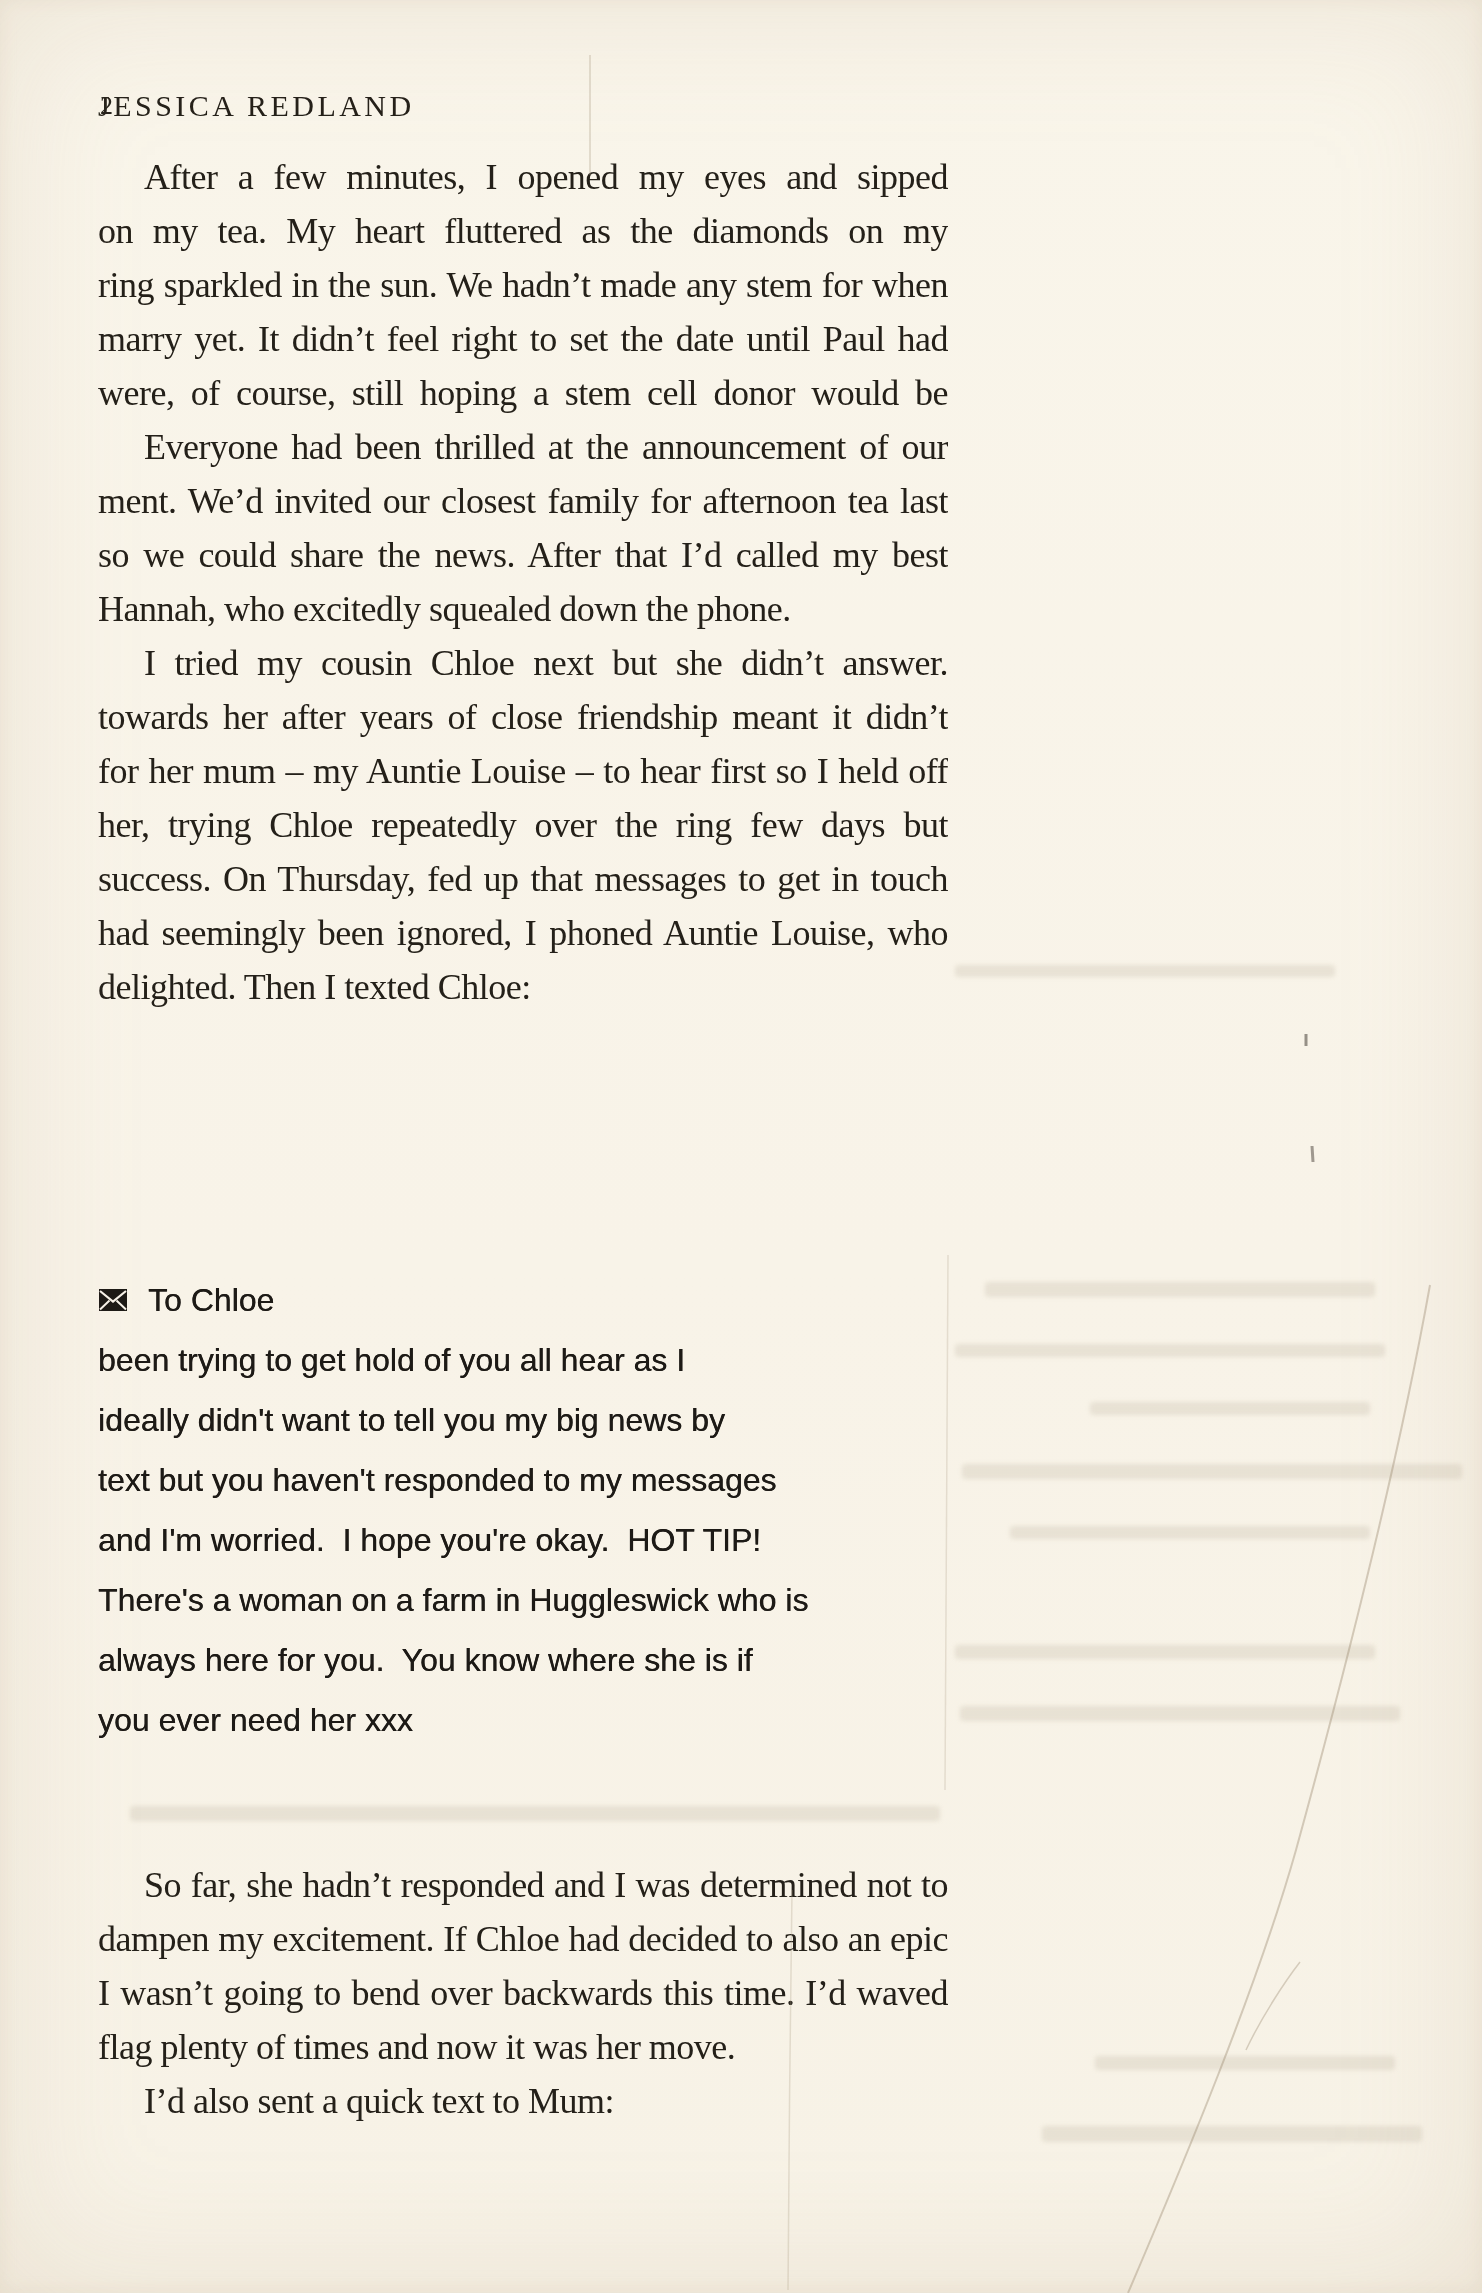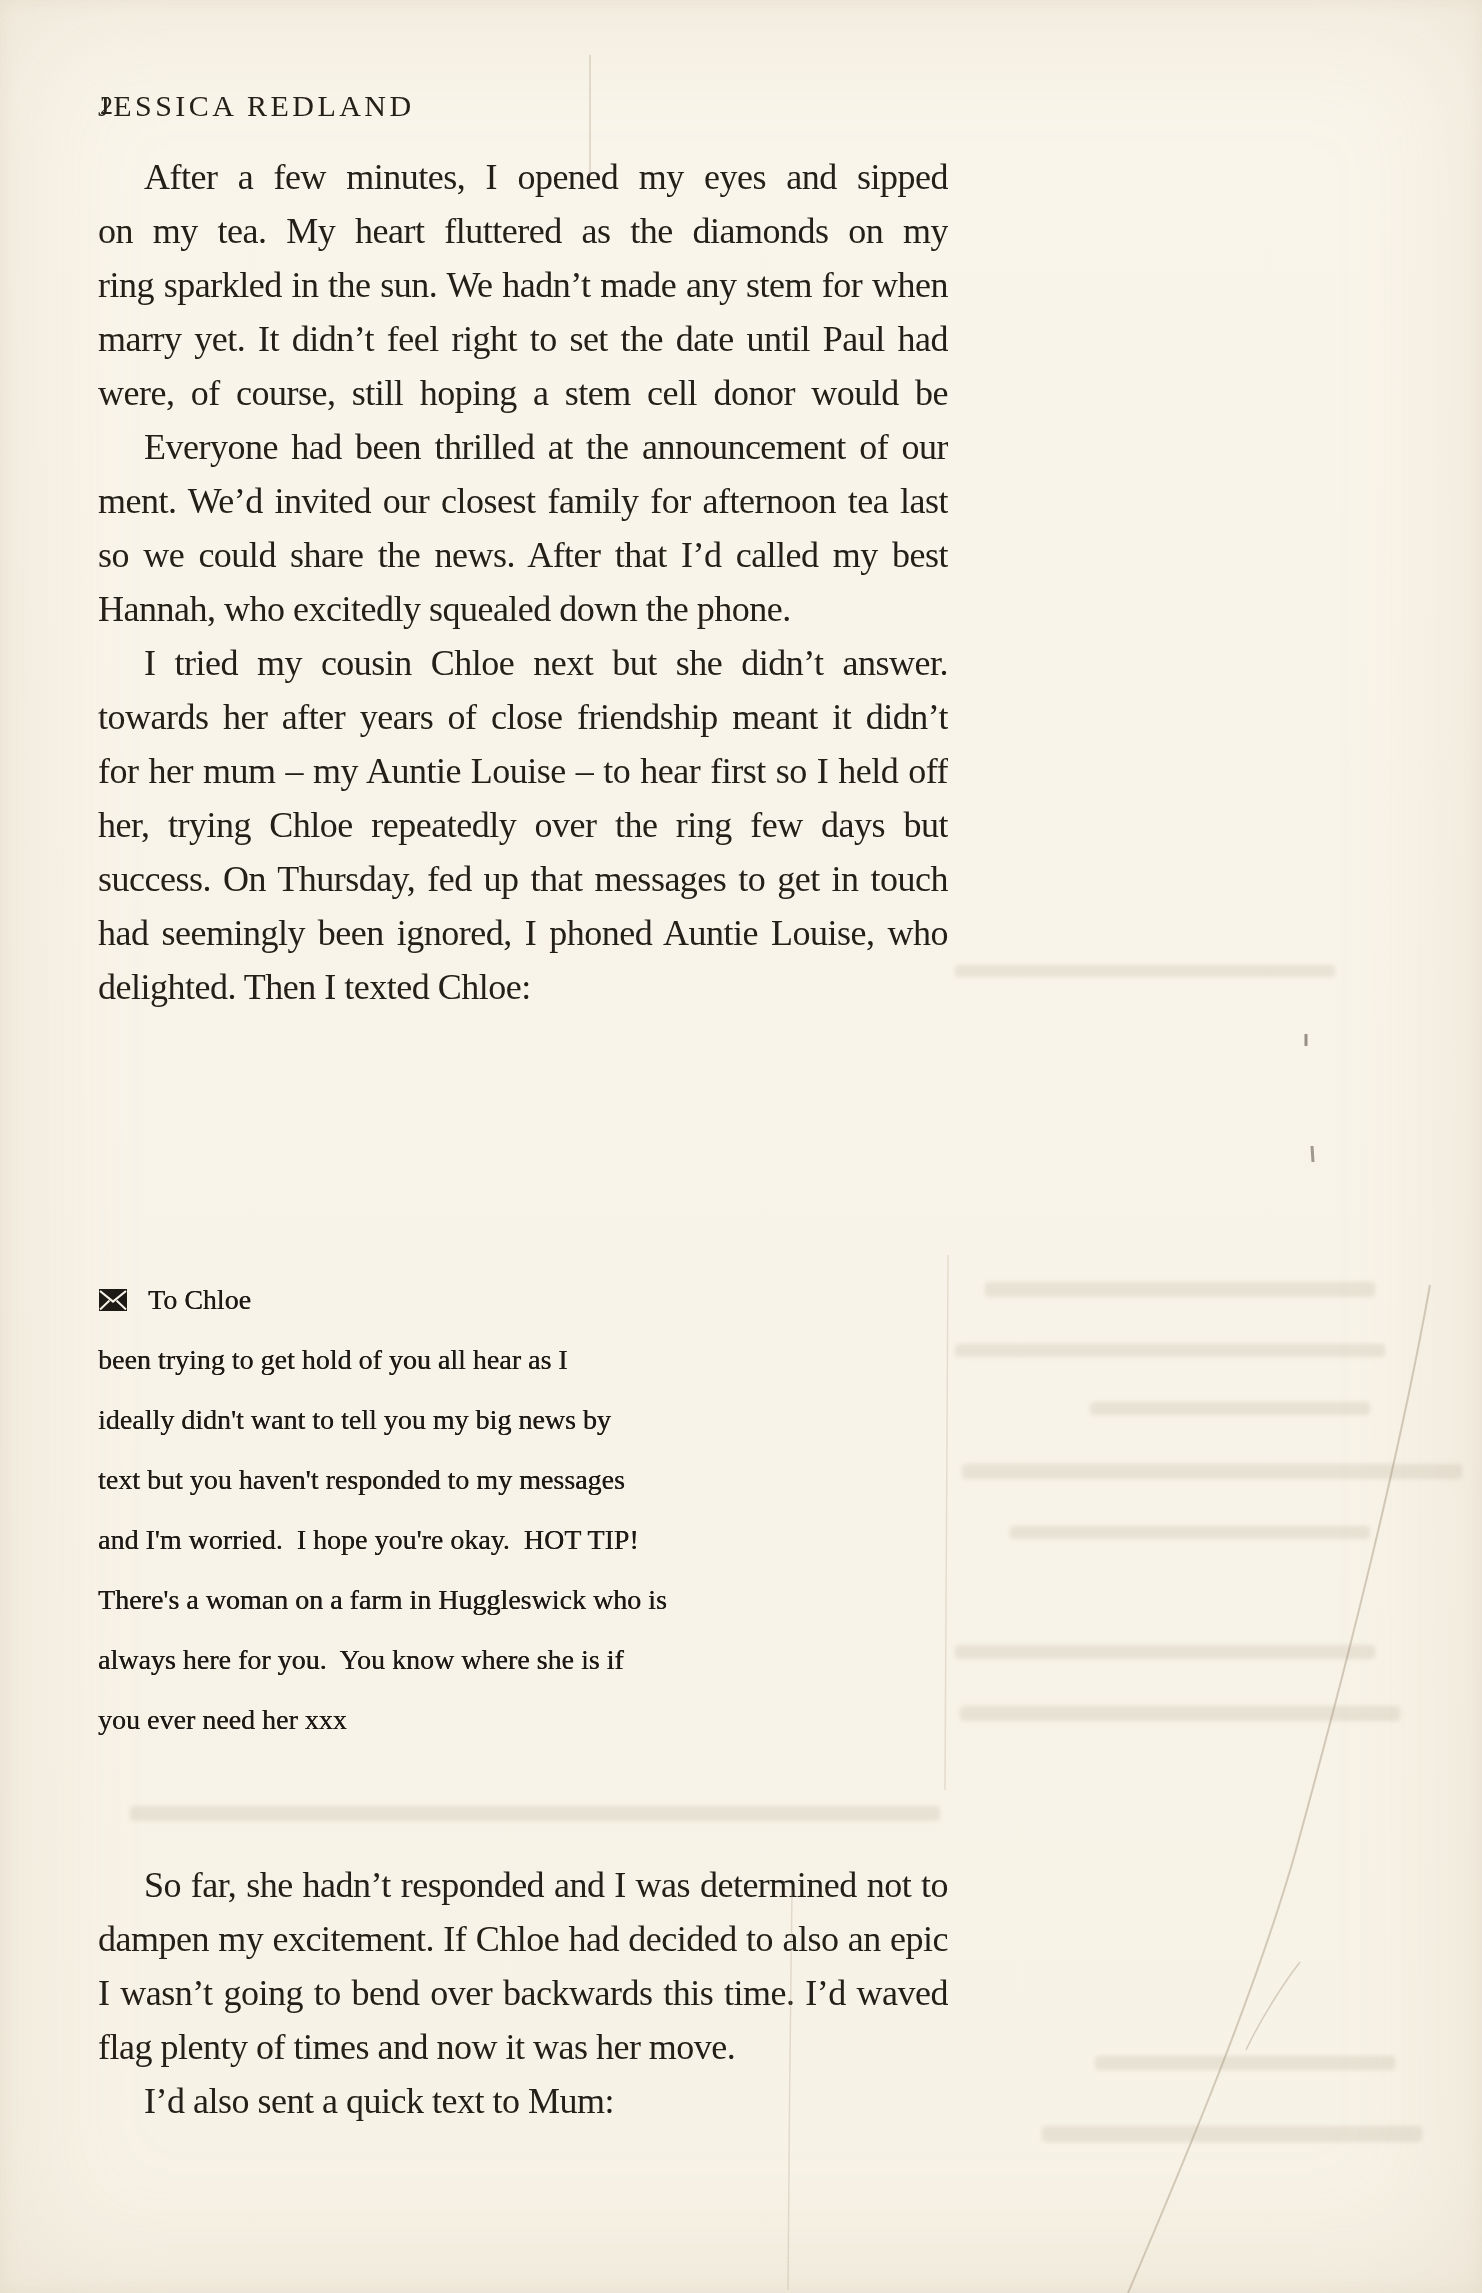--- a/index.html
+++ b/index.html
@@ -30,22 +30,22 @@
   .block1{top:150px;}
   .block2{top:1858px;}
   .jline{
     height:54px;line-height:54px;overflow:hidden;
     text-align:justify;text-align-last:justify;
   }
   .jline.last{text-align-last:auto;}
   .jline.indent{text-indent:46px;}
   .msg{
     position:absolute;left:98px;top:1270px;width:1000px;
-    font-family:Liberation Serif, serif;
-    font-size:28px;color:#1d1a16;
+    font-family:Liberation Sans, sans-serif;
+    font-size:32px;color:#1d1a16;
     text-shadow:0.3px 0 0 currentColor;
   }
   .msg-head{display:flex;align-items:center;gap:20px;height:60px;}
   .msg-head .envl{display:flex;align-items:center;}
   .mline{height:60px;line-height:60px;white-space:pre;}
   .ghost{
     position:absolute;pointer-events:none;
     background:rgba(150,138,112,0.16);
     filter:blur(2px);border-radius:4px;
   }

